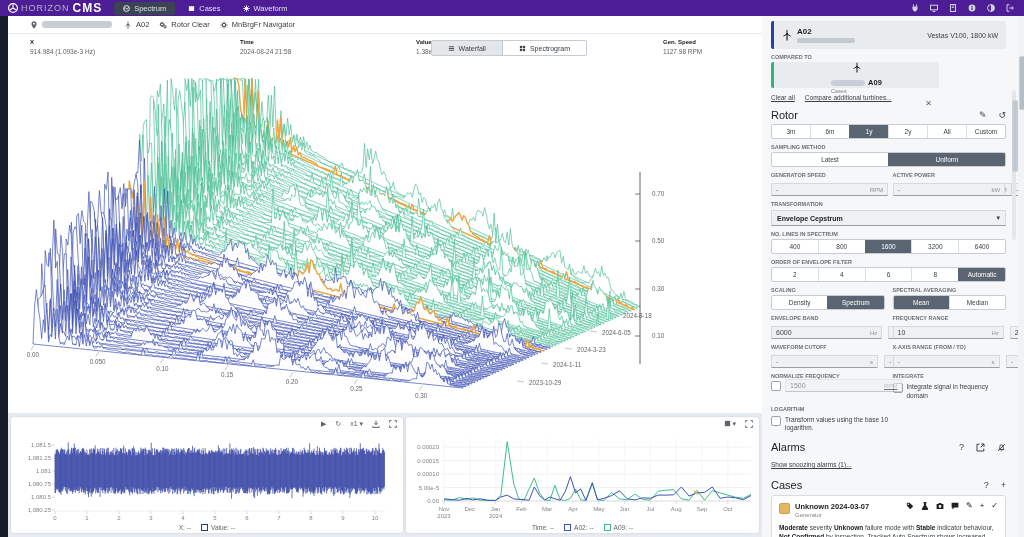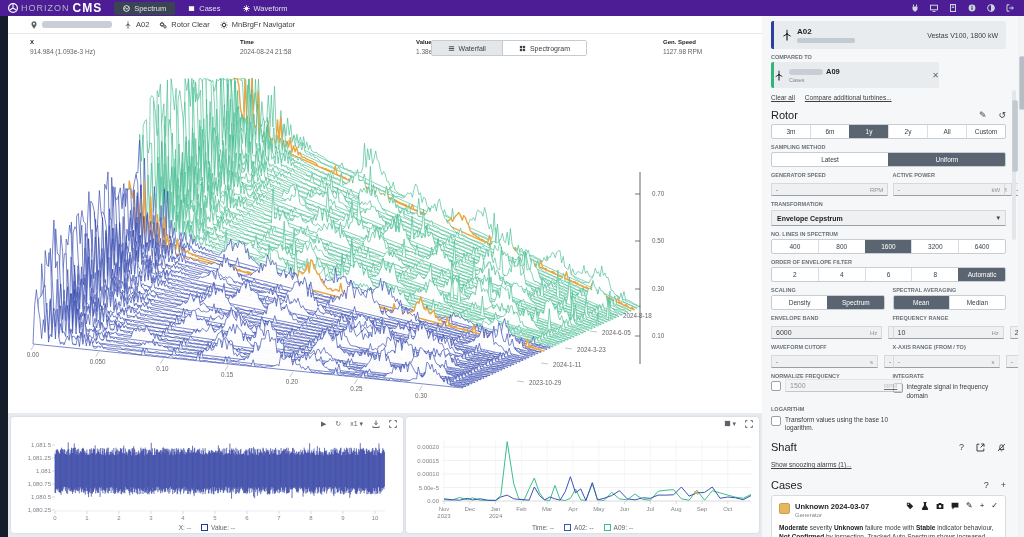--- a/index.html
+++ b/index.html
@@ -54,21 +54,21 @@
   .lg-box{display:inline-block;width:5px;height:5px;border:1.4px solid;background:#fff;margin-right:3px;vertical-align:-1px;}
 
   
   .sidebar{position:absolute;left:762px;top:16px;width:256px;height:521px;background:#f6f7f8;overflow:hidden;box-sizing:border-box;padding:5px 12px 0 9px;}
   .turbine-card{background:#e9ecef;border-left:3px solid #2c3e9e;border-radius:2px;height:28px;display:flex;align-items:center;padding:0 8px;gap:5px;}
   .turbine-card .tname{font-size:8px;color:#202124;font-weight:bold;}
   .turbine-card .model{margin-left:auto;font-size:7px;color:#3c4043;}
   .tsub{height:5px;width:58px;border-radius:2px;background:#c4cad2;margin-top:2px;}
   .tico{width:10px;height:12px;flex:0 0 auto;}
   .minilab{font-size:5.5px;color:#6a7076;font-weight:bold;margin:5px 0 2px;}
-  .cmp-card{background:#e9ecef;border-left:3px solid #2eb67d;border-radius:2px;width:168px;height:26px;display:flex;align-items:center;padding:0 0;gap:5px;box-sizing:border-box;}
+  .cmp-card{background:#e9ecef;border-left:3px solid #2eb67d;border-radius:2px;width:168px;height:26px;display:flex;align-items:center;padding:0 7px;gap:5px;box-sizing:border-box;flex-direction:column;}
   .cmp-card .cname{font-size:7.5px;color:#202124;font-weight:bold;display:flex;align-items:center;gap:3px;}
   .cmp-card .csub{font-size:5.5px;color:#80868b;margin-top:1px;}
   .cmp-close{margin-left:auto;font-size:8px;color:#5f6368;cursor:pointer;}
   .links-row{margin-top:6px;display:flex;gap:10px;}
   .slink{font-size:6.5px;color:#3c4043;text-decoration:underline;cursor:pointer;}
   .sec-head{display:flex;align-items:center;margin-top:8px;}
   .sec-head .ttl{font-size:11px;color:#202124;}
   .sec-head .hic{margin-left:auto;display:flex;gap:12px;align-items:center;color:#3c4043;}
   .sec-head .hic .g{font-size:9px;cursor:pointer;line-height:9px;}
   .sec-head .hic svg{width:9px;height:9px;display:block;cursor:pointer;}
@@ -689,21 +689,21 @@
       </div>
     </div>
 
     <div class="minilab">LOGARITHM</div>
     <div class="cbrow" style="width:130px">
       <span class="cb"></span>
       <span class="cbtext">Transform values using the base 10 logarithm.</span>
     </div>
 
     <div class="sec-head">
-      <span class="ttl">Shaft</span>
+      <span class="ttl">Alarms</span>
       <span class="hic">
         <span class="g">?</span>
         <svg viewBox="0 0 9 9">
             <path d="M3.4 1.2H1v6.8h6.8V5.6" fill="none" stroke="#3c4043" stroke-width="1"></path>
             <path d="M4.6 4.4L8 1M5.2 1H8v2.8" fill="none" stroke="#3c4043" stroke-width="1"></path>
           </svg>
         <svg viewBox="0 0 9 9">
             <path d="M2 6.5c.8-.7.8-2 .8-3a1.7 1.7 0 0 1 3.4 0c0 1 0 2.3.8 3z" fill="none" stroke="#3c4043" stroke-width=".9"></path>
             <path d="M3.8 7.6a.8.8 0 0 0 1.4 0" stroke="#3c4043" stroke-width=".9" fill="none"></path>
             <path d="M1 8L8 1" stroke="#3c4043" stroke-width=".9"></path>

